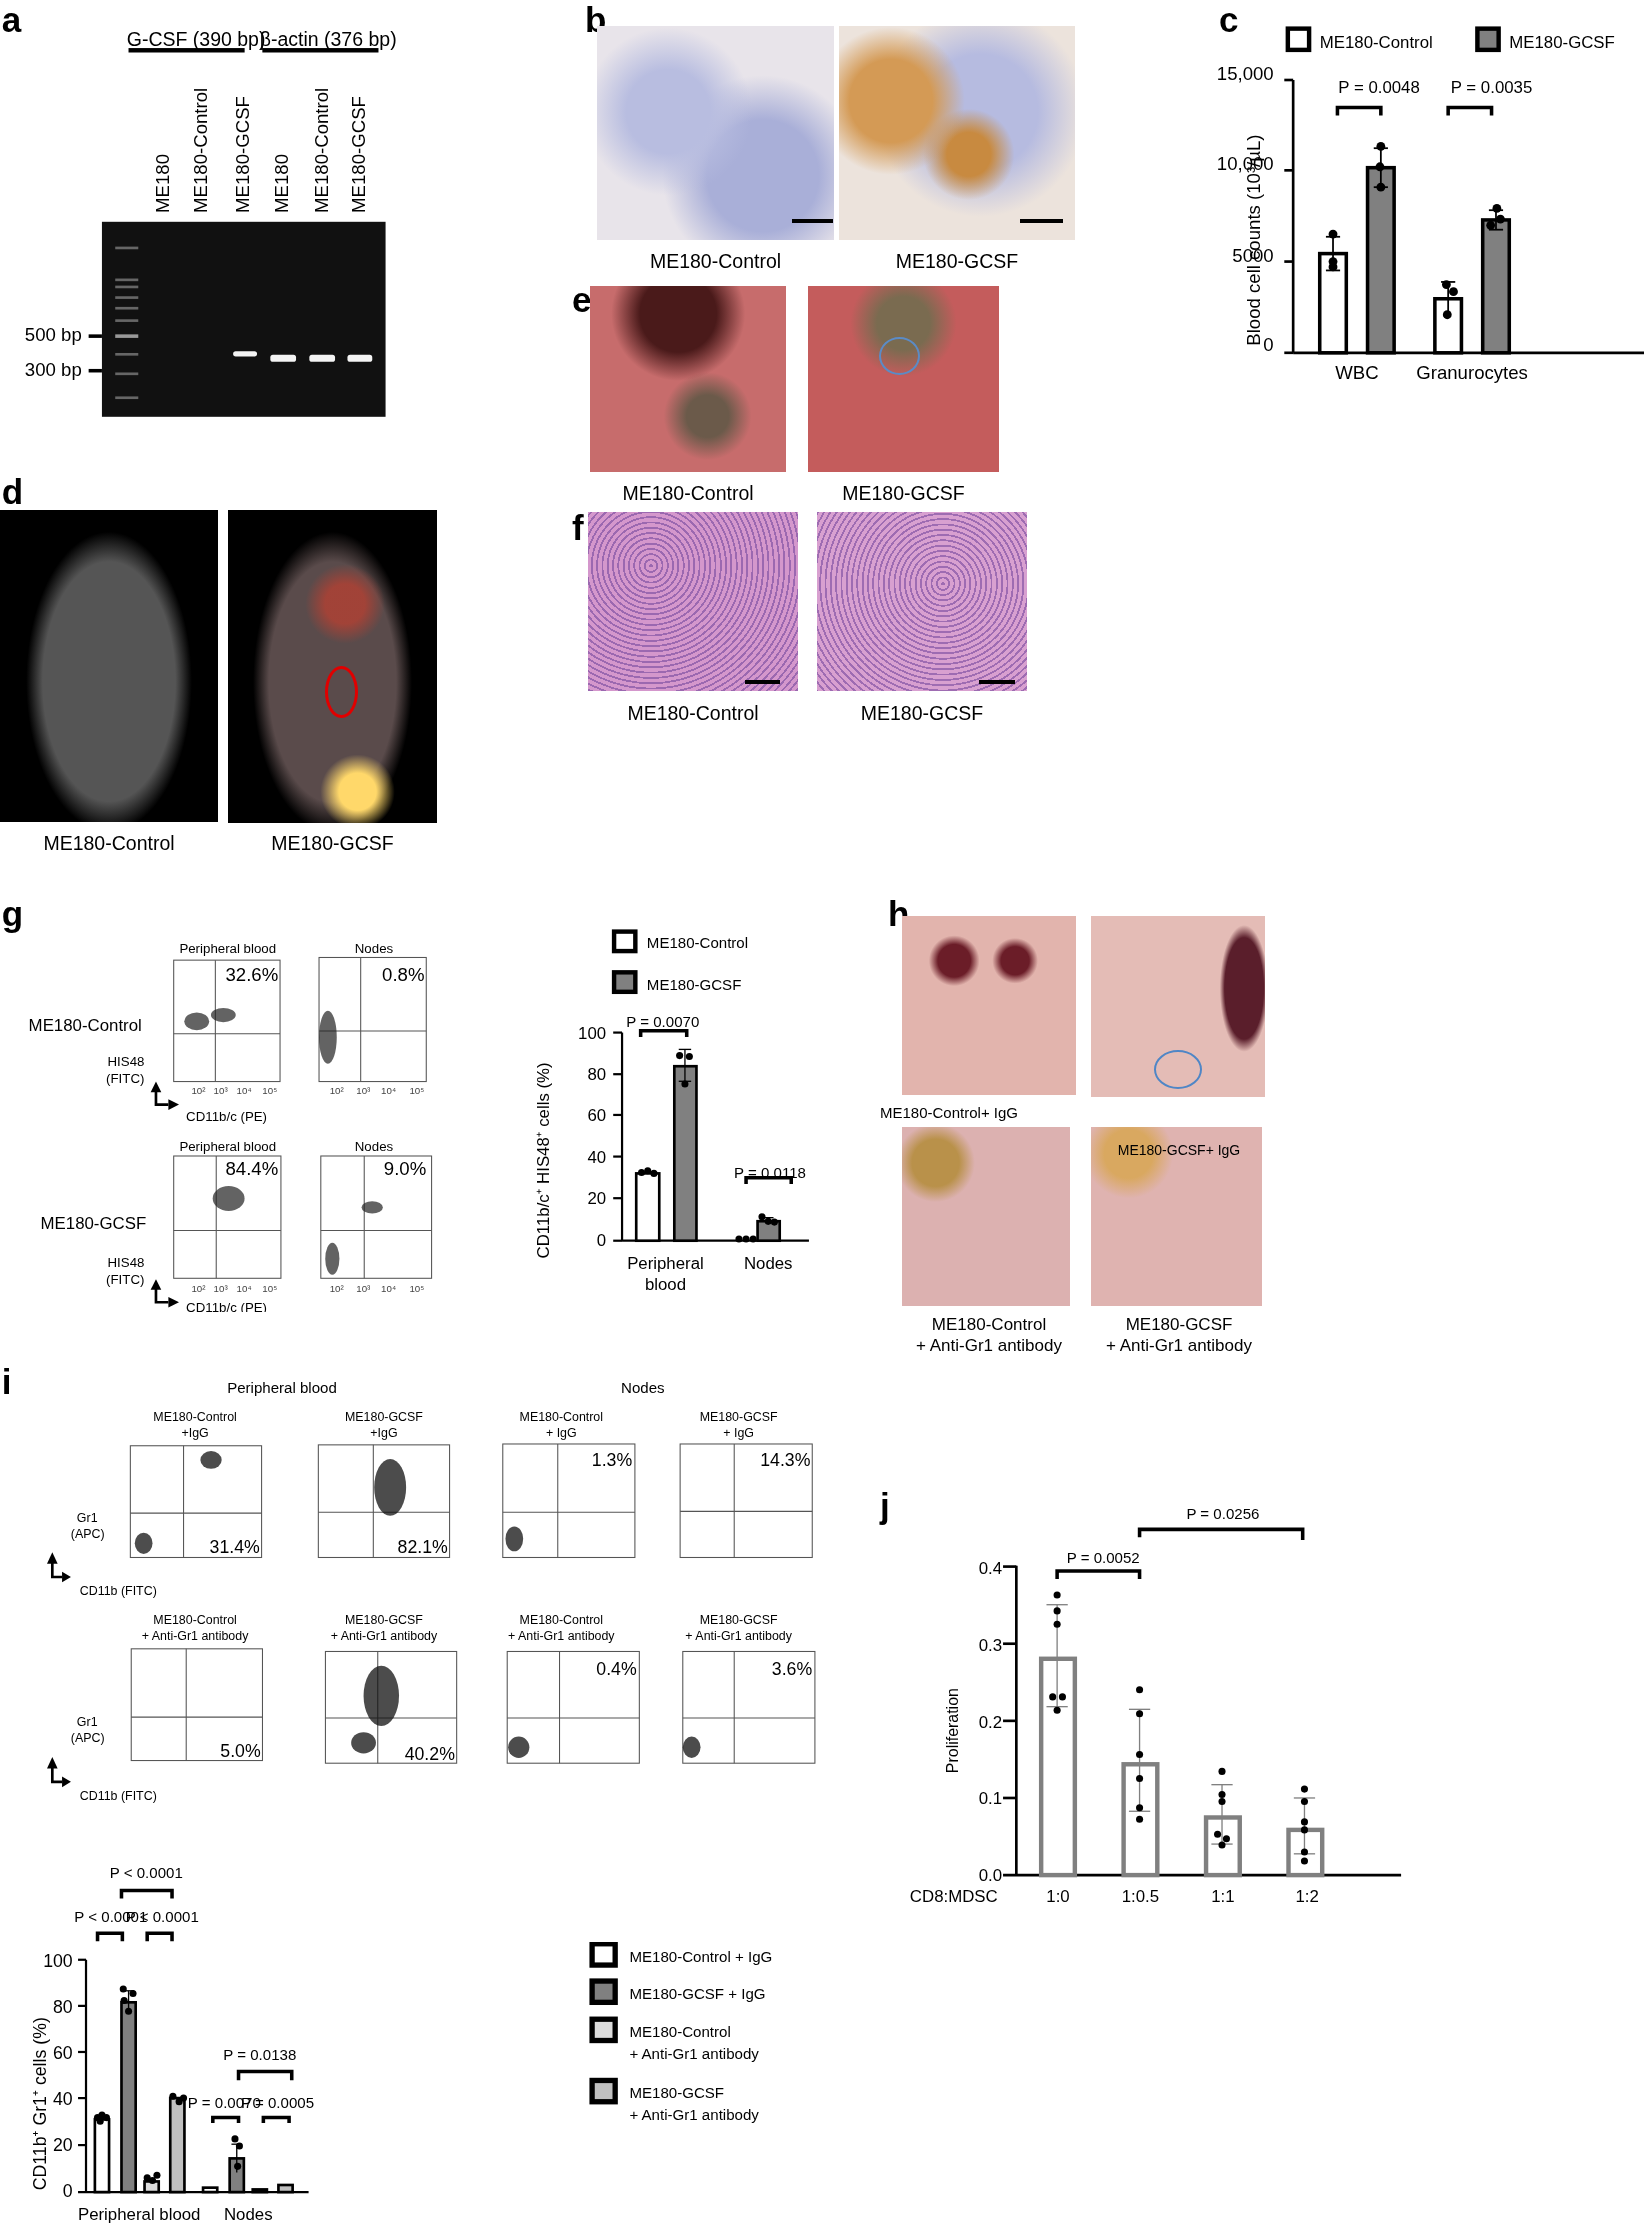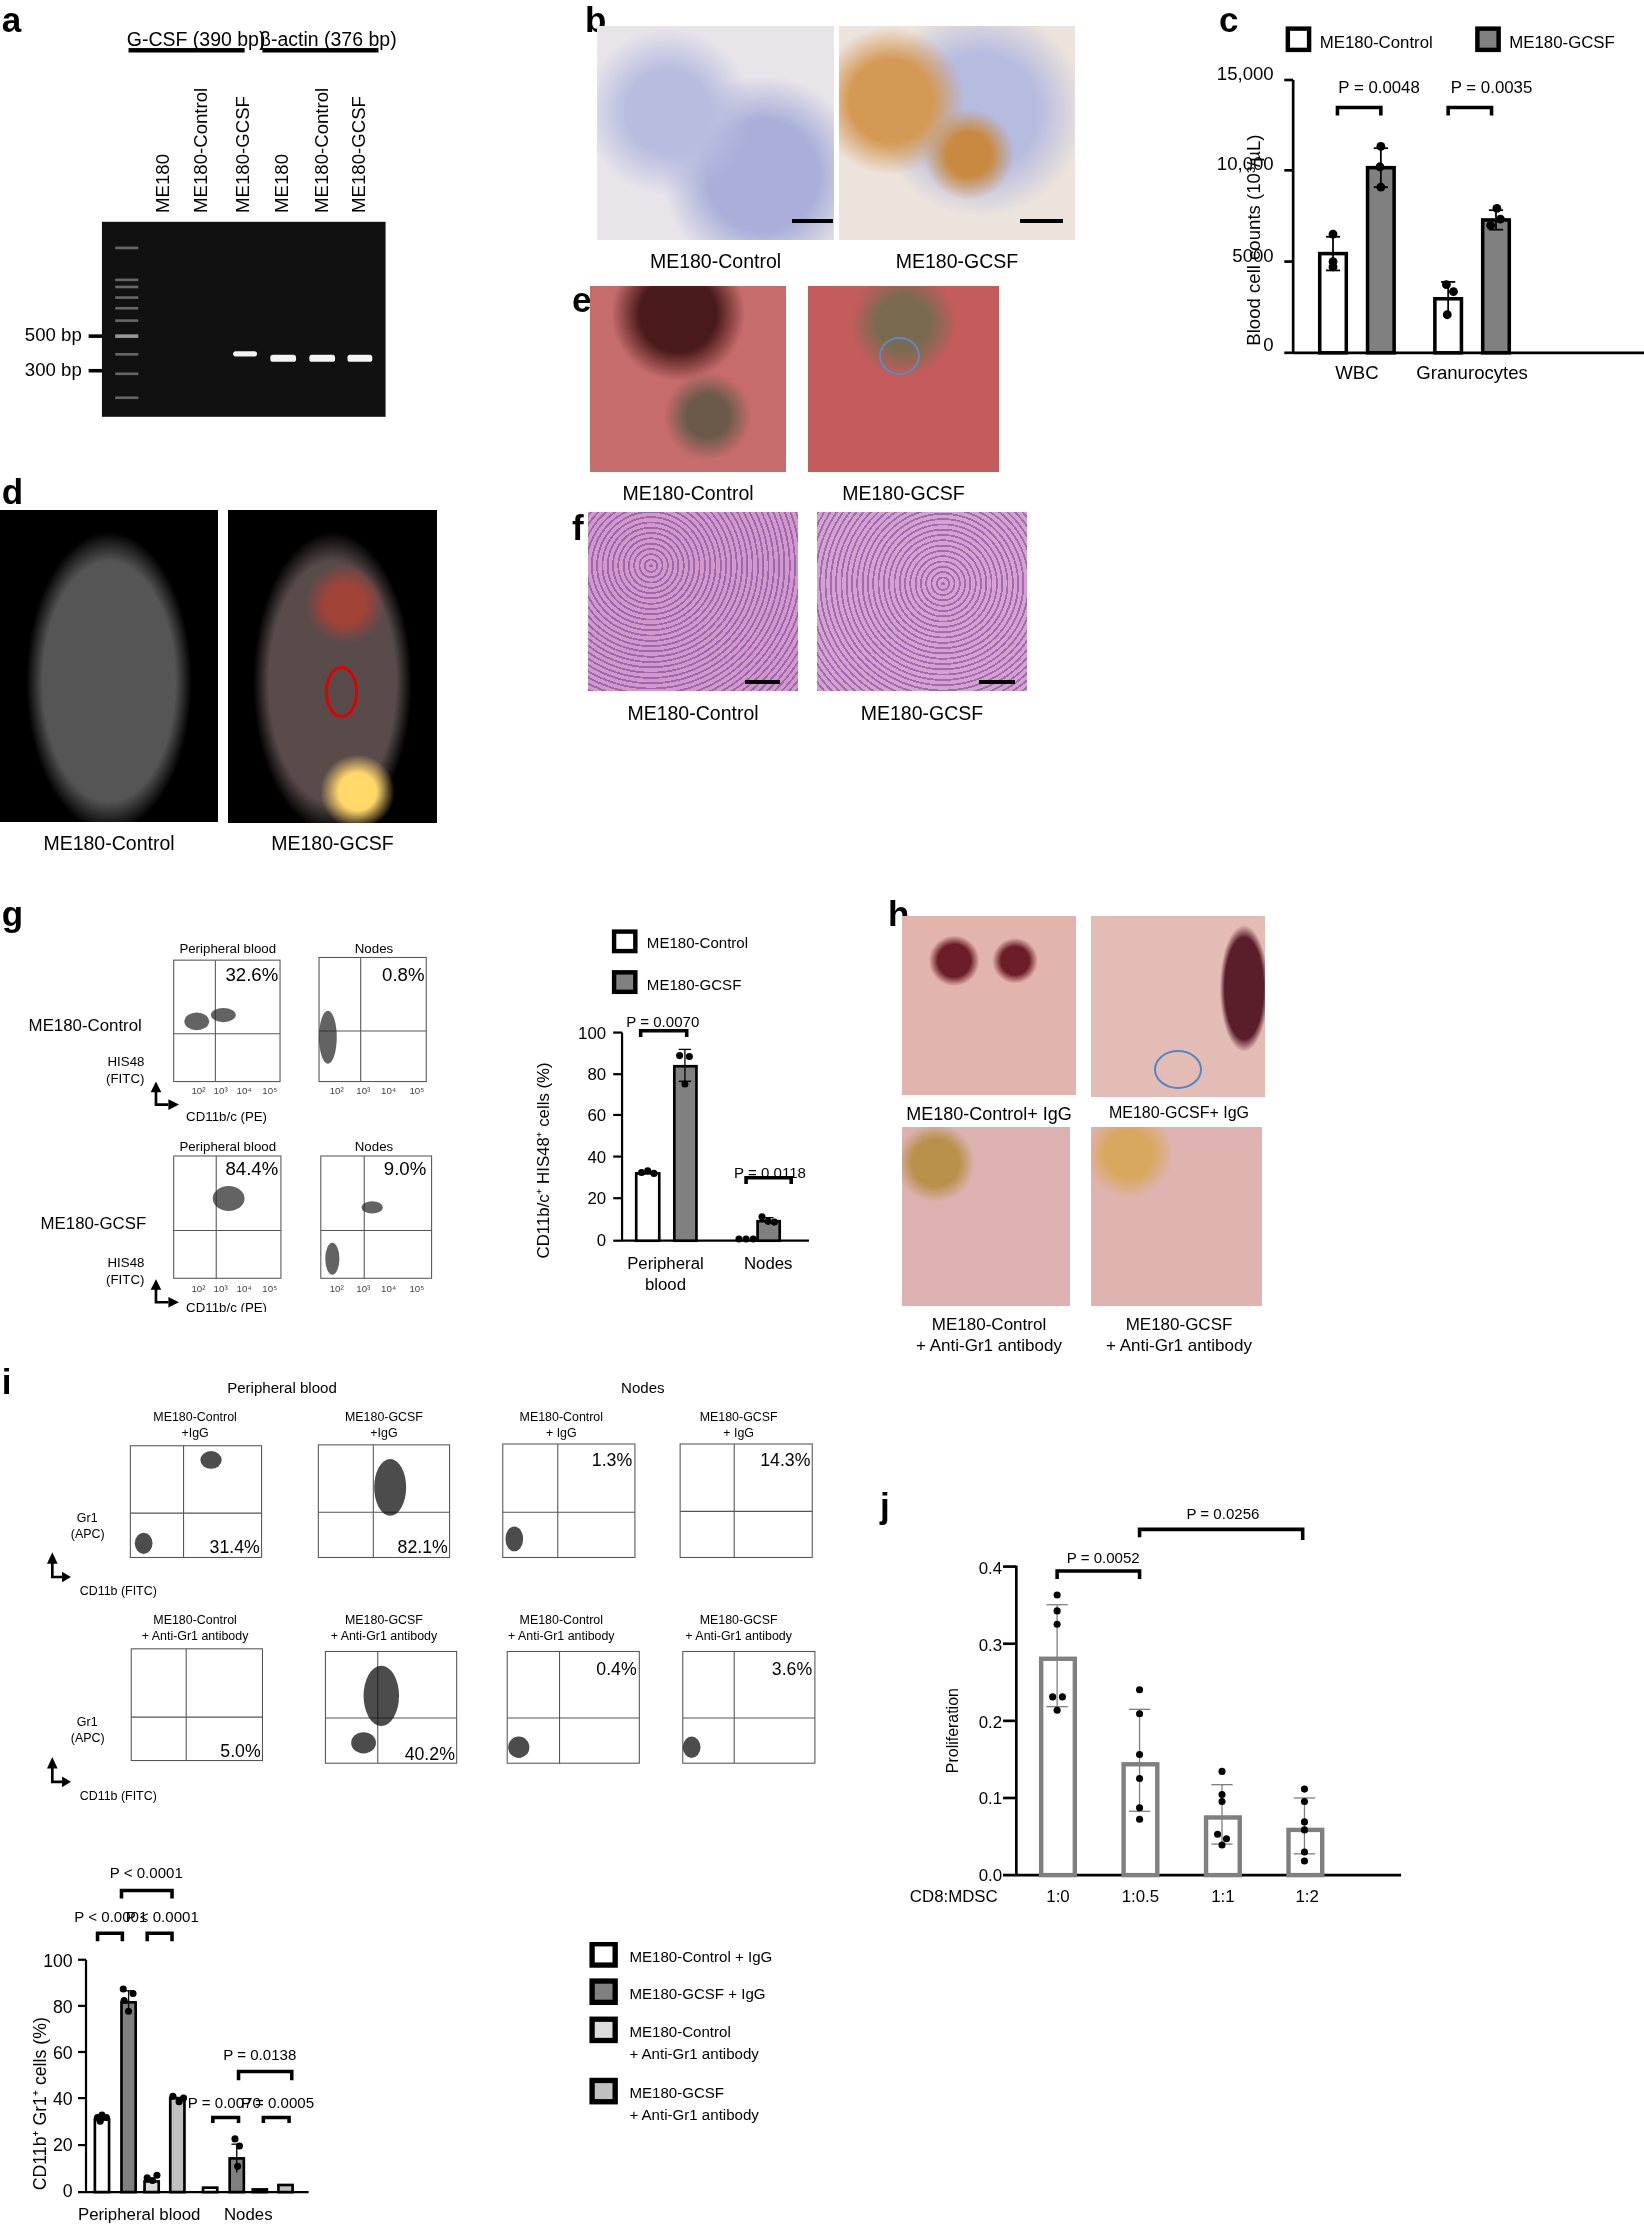--- a/index.html
+++ b/index.html
@@ -279,22 +279,22 @@
   </g>
 </svg>
 
 <div class="panel-letter" style="left:888px;top:896px">h</div>
 <div class="img" style="left:902px;top:916px;width:174px;height:179px;background:radial-gradient(circle at 30% 25%,#6b1d28 0 9%,transparent 14%),radial-gradient(circle at 65% 25%,#6b1d28 0 8%,transparent 13%),#e2b4ad;"></div>
 <div class="img" style="left:1091px;top:916px;width:174px;height:181px;background:radial-gradient(ellipse 14% 35% at 88% 40%,#5a1e2b 0 80%,transparent 100%),#e4bcb6;">
   <div class="abs" style="left:63px;top:134px;width:44px;height:35px;border:2.7px solid #4f86c6;border-radius:50%"></div>
 </div>
 <div class="img" style="left:902px;top:1127px;width:168px;height:179px;background:radial-gradient(circle at 20% 20%,#b9914a 0 12%,transparent 20%),#dcb1b0;"></div>
 <div class="img" style="left:1091px;top:1127px;width:171px;height:179px;background:radial-gradient(circle at 22% 15%,#d9a860 0 12%,transparent 22%),#dfb3b0;"></div>
-<div class="cap" style="left:896px;top:1104px;width:186px;font-size:18px">ME180-Control+ IgG</div>
-<div class="cap" style="left:1086px;top:1104px;width:186px;font-size:16px">ME180-GCSF+ IgG</div>
+<div class="cap" style="left:856px;top:1104px;width:186px;font-size:15px">ME180-Control+ IgG</div>
+<div class="cap" style="left:1086px;top:1142px;width:186px;font-size:14px">ME180-GCSF+ IgG</div>
 <div class="cap" style="left:896px;top:1315px;width:186px;font-size:17px">ME180-Control</div>
 <div class="cap" style="left:896px;top:1336px;width:186px;font-size:17px">+ Anti-Gr1 antibody</div>
 <div class="cap" style="left:1086px;top:1315px;width:186px;font-size:17px">ME180-GCSF</div>
 <div class="cap" style="left:1086px;top:1336px;width:186px;font-size:17px">+ Anti-Gr1 antibody</div>
 
 <div class="panel-letter" style="left:1.8px;top:1364px">i</div>
 <svg class="abs" style="left:0;top:1357px" width="869" height="479" viewBox="0 0 980 540">
   <text x="318" y="40" font-size="17" text-anchor="middle">Peripheral blood</text>
   <text x="725" y="40" font-size="17" text-anchor="middle">Nodes</text>
   <g font-size="14" text-anchor="middle">

